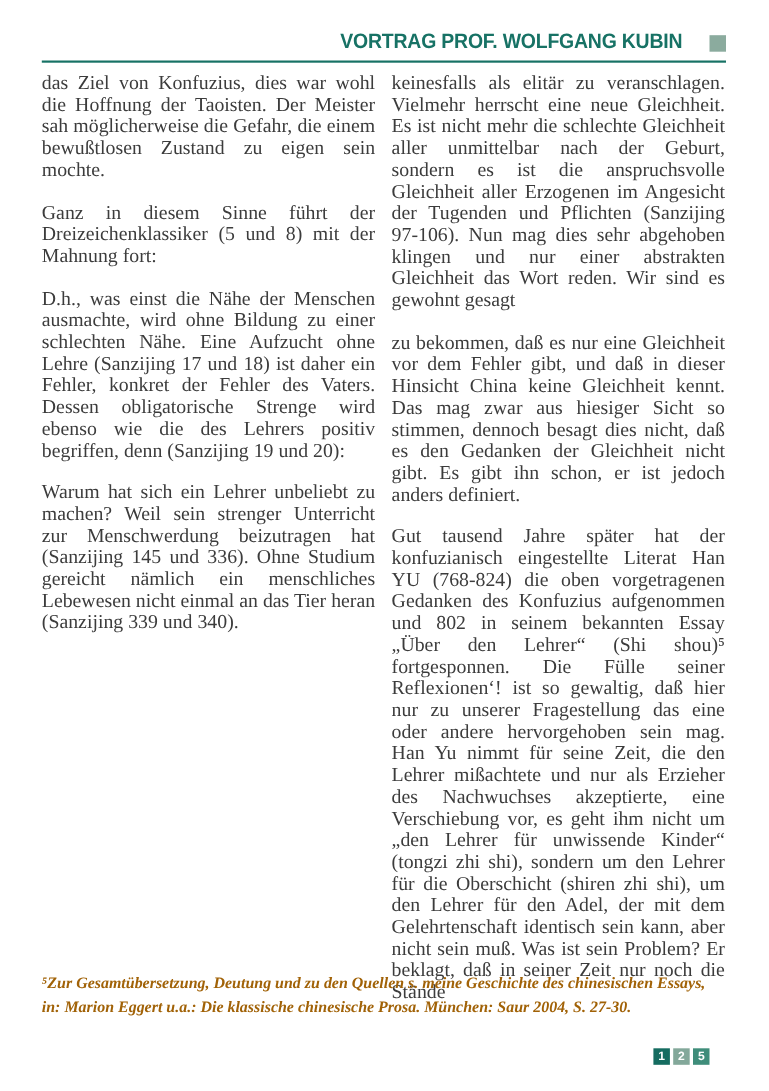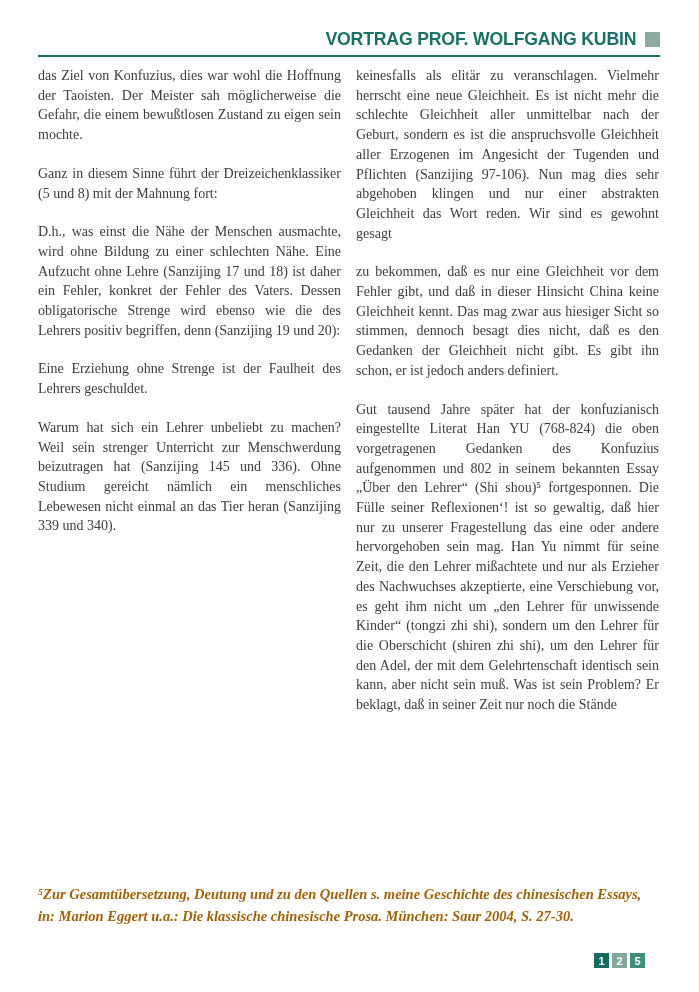--- a/index.html
+++ b/index.html
@@ -9,21 +9,21 @@
     box-sizing:border-box;
     background:#ffffff;
     font-family:"Liberation Serif", serif;
     color:#3c3c3c;
     overflow:hidden;
   }
   .header {
     position:absolute;
     left:38px; right:39px; top:28px;
     display:flex; justify-content:flex-end; align-items:center;
-    gap:9px;
+    gap:25px;
   }
   .header-title {
     margin:0;
     font-family:"Liberation Sans", sans-serif;
     font-weight:700;
     font-size:19px;
     color:#177265;
     letter-spacing:-0.2px;
     transform:scaleX(0.93);
     transform-origin:right center;
@@ -44,21 +44,21 @@
   }
   .cols {
     position:absolute;
     left:38px; right:39px; top:66px;
     display:flex;
     gap:15px;
   }
   .col {
     width:303px;
     flex:0 0 auto;
-    font-size:14px;
+    font-size:18px;
     line-height:19.7px;
     text-align:justify;
   }
   .col p { margin:0 0 19px 0; }
   .footnote {
     position:absolute;
     left:38px; right:39px; top:883px;
     margin:0;
     font-size:14.5px;
     font-weight:700;
@@ -92,21 +92,20 @@
     <span class="title-marker"></span>
   </div>
 
   <hr class="header-rule">
 
   <div class="cols">
     <section class="col">
       <p>das Ziel von Konfuzius, dies war wohl die Hoffnung der Taoisten. Der Meister sah möglicherweise die Gefahr, die einem bewußtlosen Zustand zu eigen sein mochte.</p>
       <p>Ganz in diesem Sinne führt der Dreizeichenklassiker (5 und 8) mit der Mahnung fort:</p>
       <p>D.h., was einst die Nähe der Menschen ausmachte, wird ohne Bildung zu einer schlechten Nähe. Eine Aufzucht ohne Lehre (Sanzijing 17 und 18) ist daher ein Fehler, konkret der Fehler des Vaters. Dessen obligatorische Strenge wird ebenso wie die des Lehrers positiv begriffen, denn (Sanzijing 19 und 20):</p>
-      <p>Eine Erziehung ohne Strenge ist der Faulheit des Lehrers geschuldet.</p>
       <p>Warum hat sich ein Lehrer unbeliebt zu machen? Weil sein strenger Unterricht zur Menschwerdung beizutragen hat (Sanzijing 145 und 336). Ohne Studium gereicht nämlich ein menschliches Lebewesen nicht einmal an das Tier heran (Sanzijing 339 und 340).</p>
     </section>
     <section class="col">
       <p>keinesfalls als elitär zu veranschlagen. Vielmehr herrscht eine neue Gleichheit. Es ist nicht mehr die schlechte Gleichheit aller unmittelbar nach der Geburt, sondern es ist die anspruchsvolle Gleichheit aller Erzogenen im Angesicht der Tugenden und Pflichten (Sanzijing 97-106). Nun mag dies sehr abgehoben klingen und nur einer abstrakten Gleichheit das Wort reden. Wir sind es gewohnt gesagt</p>
       <p>zu bekommen, daß es nur eine Gleichheit vor dem Fehler gibt, und daß in dieser Hinsicht China keine Gleichheit kennt. Das mag zwar aus hiesiger Sicht so stimmen, dennoch besagt dies nicht, daß es den Gedanken der Gleichheit nicht gibt. Es gibt ihn schon, er ist jedoch anders definiert.</p>
       <p>Gut tausend Jahre später hat der konfuzianisch eingestellte Literat Han YU (768-824) die oben vorgetragenen Gedanken des Konfuzius aufgenommen und 802 in seinem bekannten Essay „Über den Lehrer“ (Shi shou)⁵ fortgesponnen. Die Fülle seiner Reflexionen‘! ist so gewaltig, daß hier nur zu unserer Fragestellung das eine oder andere hervorgehoben sein mag. Han Yu nimmt für seine Zeit, die den Lehrer mißachtete und nur als Erzieher des Nachwuchses akzeptierte, eine Verschiebung vor, es geht ihm nicht um „den Lehrer für unwissende Kinder“ (tongzi zhi shi), sondern um den Lehrer für die Oberschicht (shiren zhi shi), um den Lehrer für den Adel, der mit dem Gelehrtenschaft identisch sein kann, aber nicht sein muß. Was ist sein Problem? Er beklagt, daß in seiner Zeit nur noch die Stände</p>
     </section>
   </div>
 
   <p class="footnote">⁵Zur Gesamtübersetzung, Deutung und zu den Quellen s. meine Geschichte des chinesischen Essays, in: Marion Eggert u.a.: Die klassische chinesische Prosa. München: Saur 2004, S. 27-30.</p>

